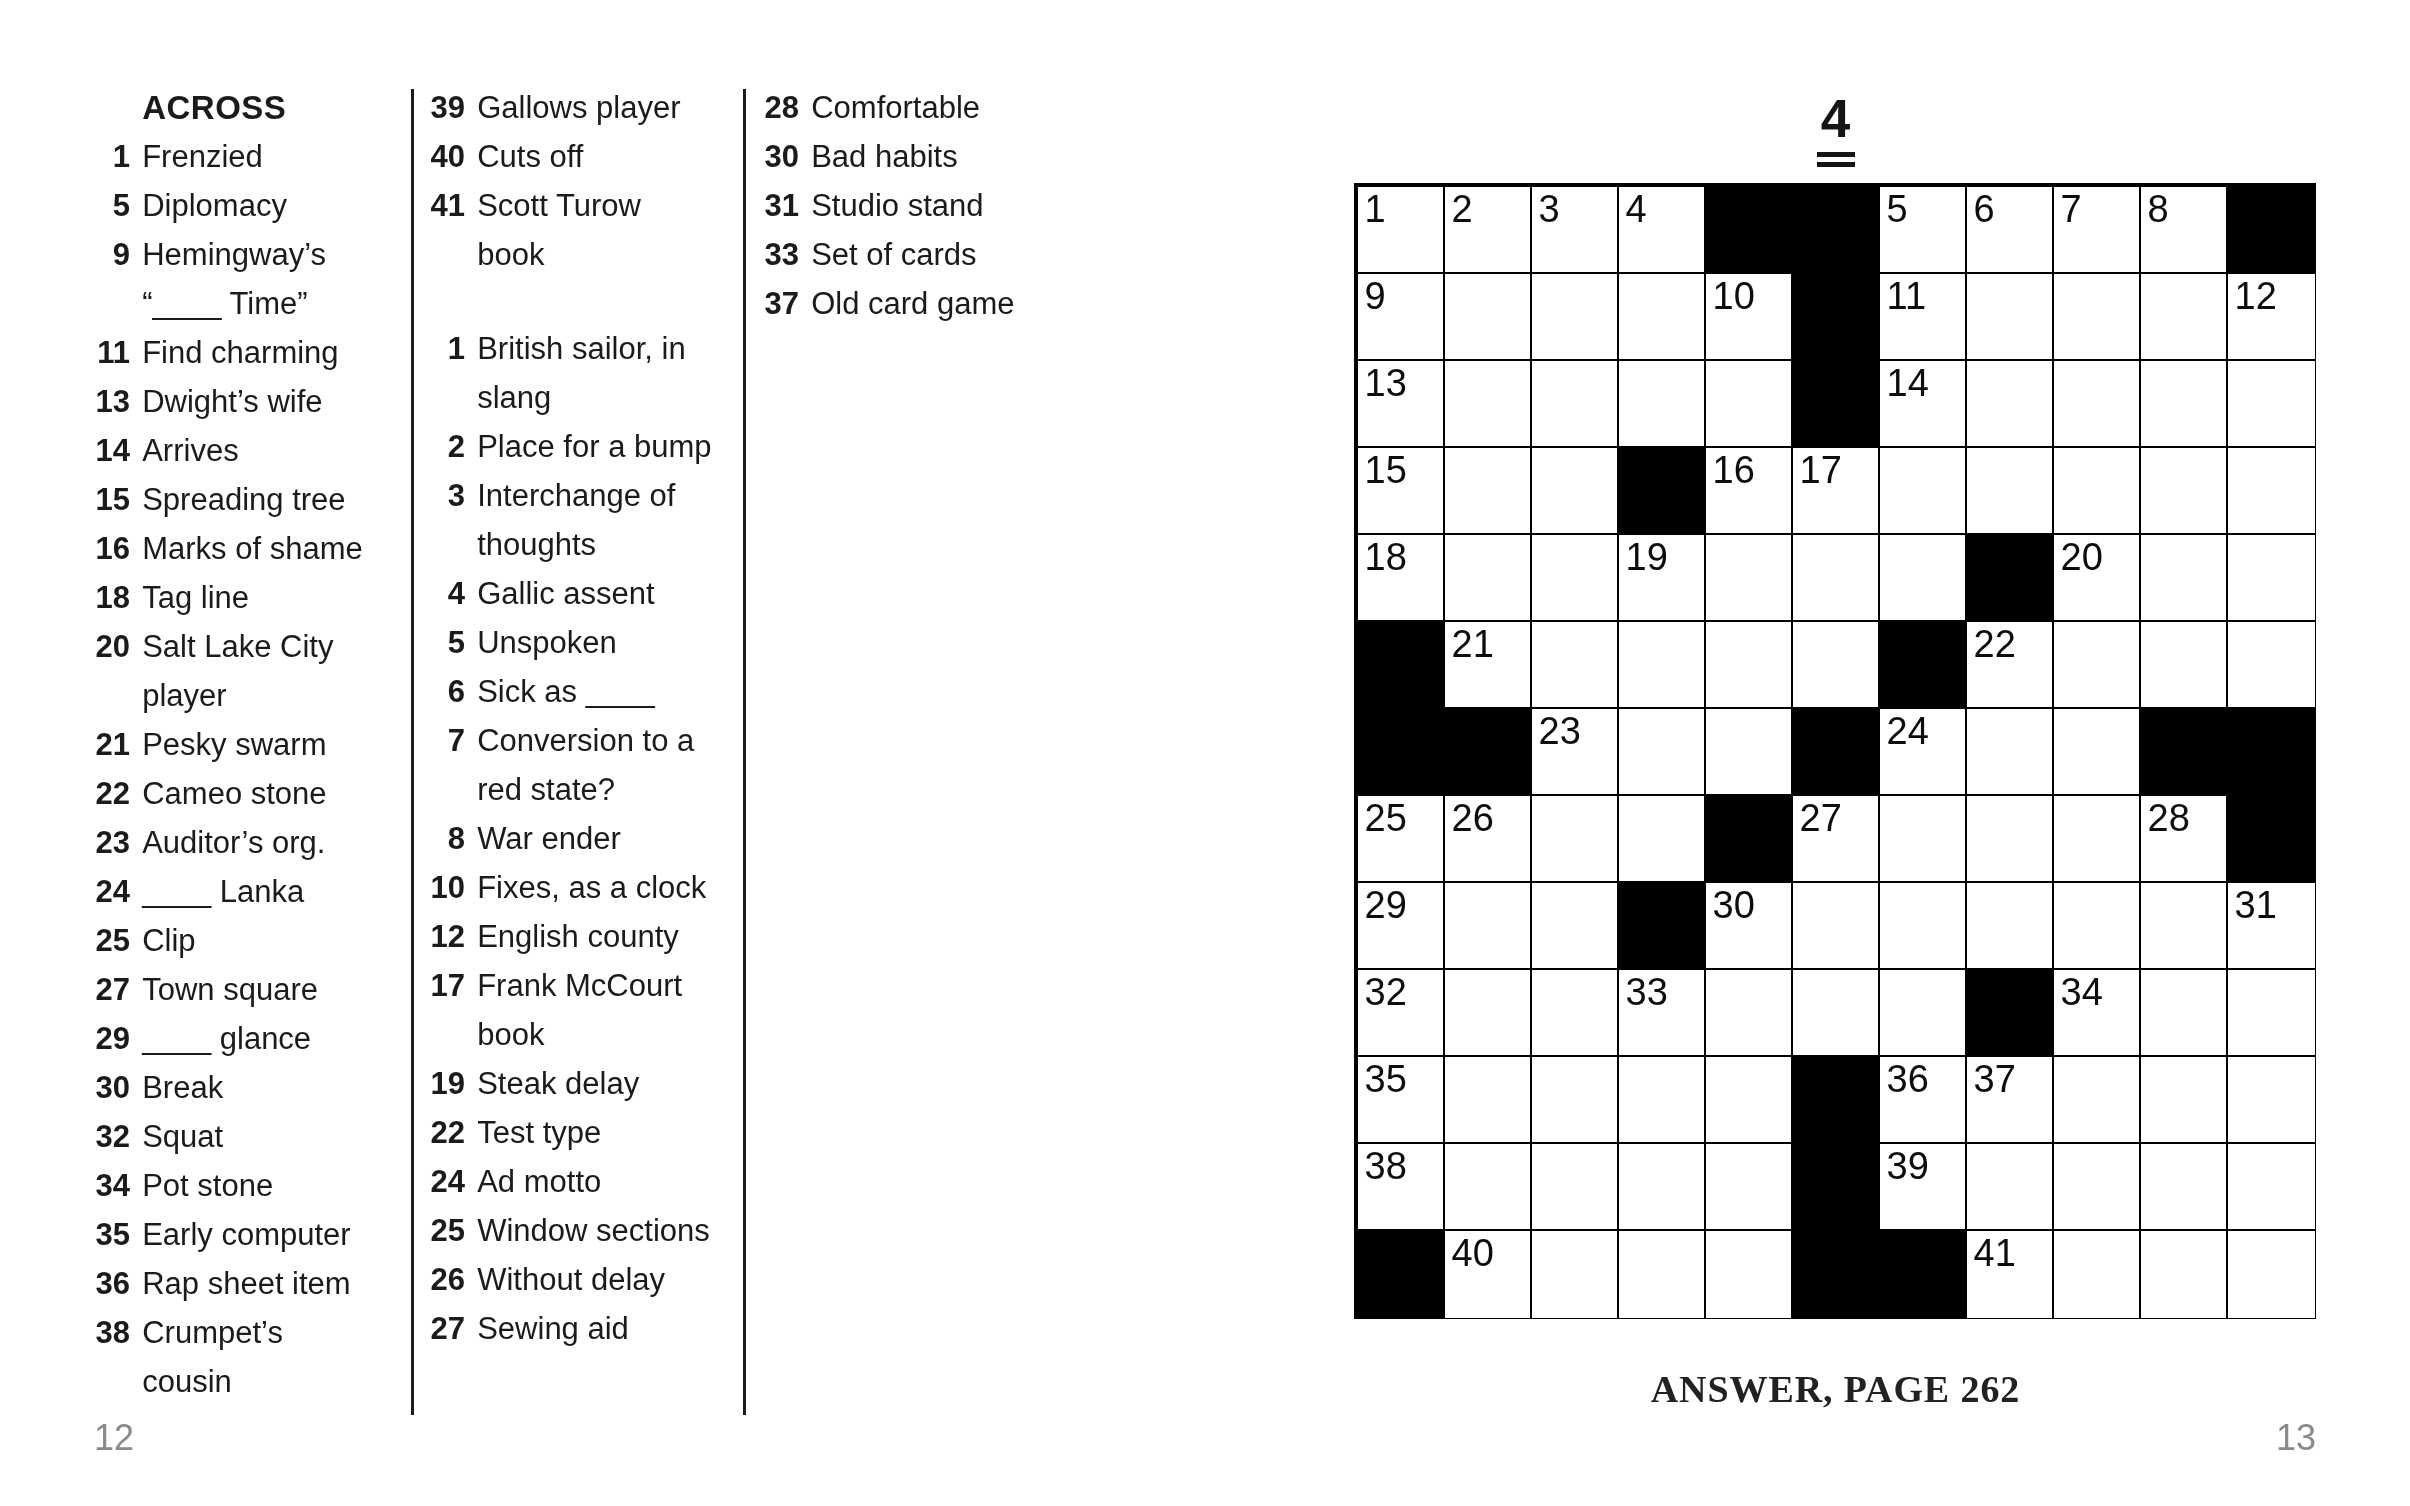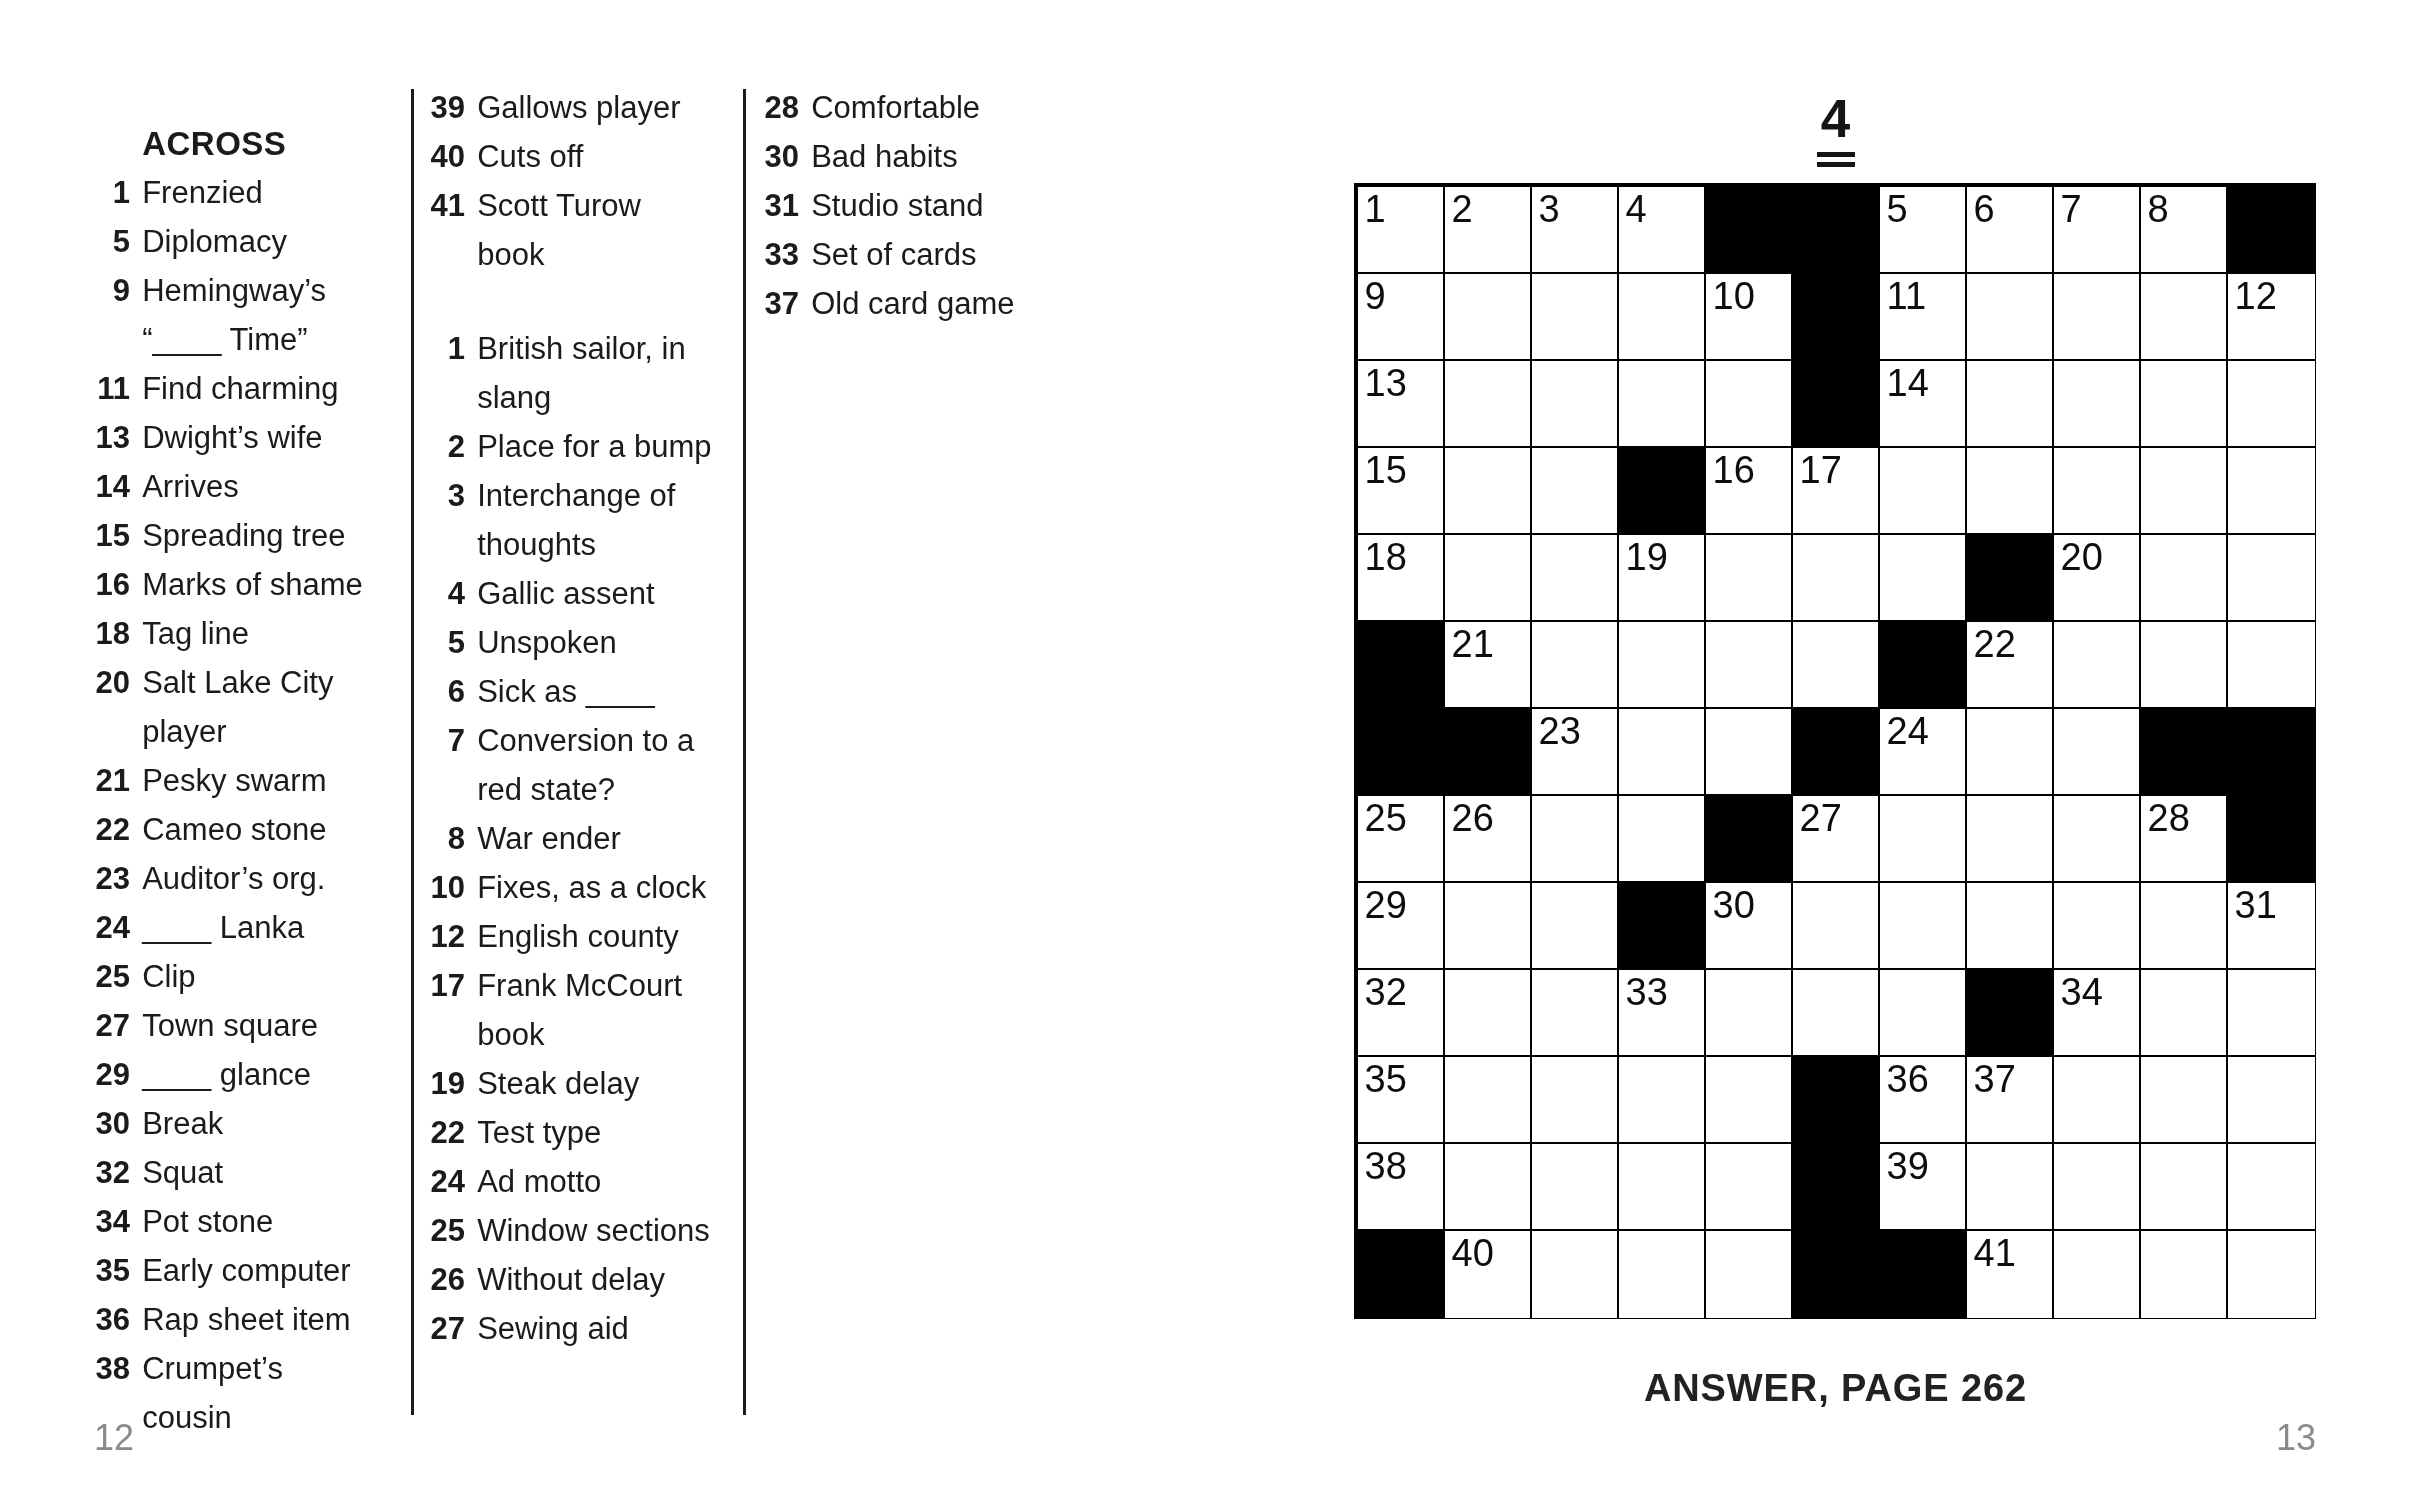--- a/index.html
+++ b/index.html
@@ -9,21 +9,21 @@
     -webkit-font-smoothing:antialiased;
   }
   
   .clue-col{position:absolute;top:83px;}
   .col-1{left:89px;width:315px;}
   .col-2{left:424px;width:313px;}
   .col-3{left:758px;width:318px;}
   .clue-row{display:grid;grid-template-columns:41px 1fr;column-gap:12.2px;}
   .clue-num{font-weight:bold;text-align:right;font-size:31px;line-height:49px;}
   .clue-text{font-size:31px;line-height:49px;white-space:pre-line;}
-  .section-header{font-weight:bold;font-size:33px;line-height:49px;letter-spacing:0.5px;margin-top:36px;}
+  .section-header{font-weight:bold;font-size:33px;line-height:49px;letter-spacing:0.5px;}
   .section-gap{height:45px;}
   .v-divider{position:absolute;top:89px;width:2.8px;height:1326px;background:#1c1c1c;}
   .div-1{left:411px;}
   .div-2{left:743px;}
   
   .puzzle-title{position:absolute;left:1359px;top:92px;width:953px;text-align:center;}
   .puzzle-title .num{font-size:53px;font-weight:bold;line-height:1;color:#151515;display:block;}
   .puzzle-title .bar{width:38px;height:5.6px;background:#151515;margin:4.7px auto 0 auto;}
   .puzzle-title .bar.first{margin-top:6.6px;}
   .grid-wrap{
@@ -32,21 +32,21 @@
     border:4.7px solid #000;background:#fff;
     display:grid;grid-template-columns:repeat(11,87px);grid-auto-rows:87px;
   }
   .cell{box-sizing:border-box;border-right:2.8px solid #000;border-bottom:2.8px solid #000;position:relative;background:#fff;}
   .cell:nth-child(11n){border-right:none;}
   .cell:nth-child(n+133){border-bottom:none;}
   .cell.black{background:#000;}
   .cell-num{position:absolute;top:2.8px;left:6.6px;font-size:38px;line-height:1;color:#0d0d0d;}
   .answer-note{
     position:absolute;left:1359px;top:1367px;width:953px;text-align:center;
-    font-family:Liberation Sans, sans-serif;font-weight:bold;font-size:38px;color:#222;letter-spacing:0.9px;
+    font-family:Liberation Serif, serif;font-weight:bold;font-size:38px;color:#222;letter-spacing:0.9px;
   }
   .page-num{position:absolute;top:1417px;font-size:36px;color:#8a8a8a;}
   .page-num.left{left:94px;}
   .page-num.right{left:2241px;width:75px;text-align:right;}
 </style>
 </head>
 <body>
 
 <div class="clue-col col-1">
     <div class="clue-row">

